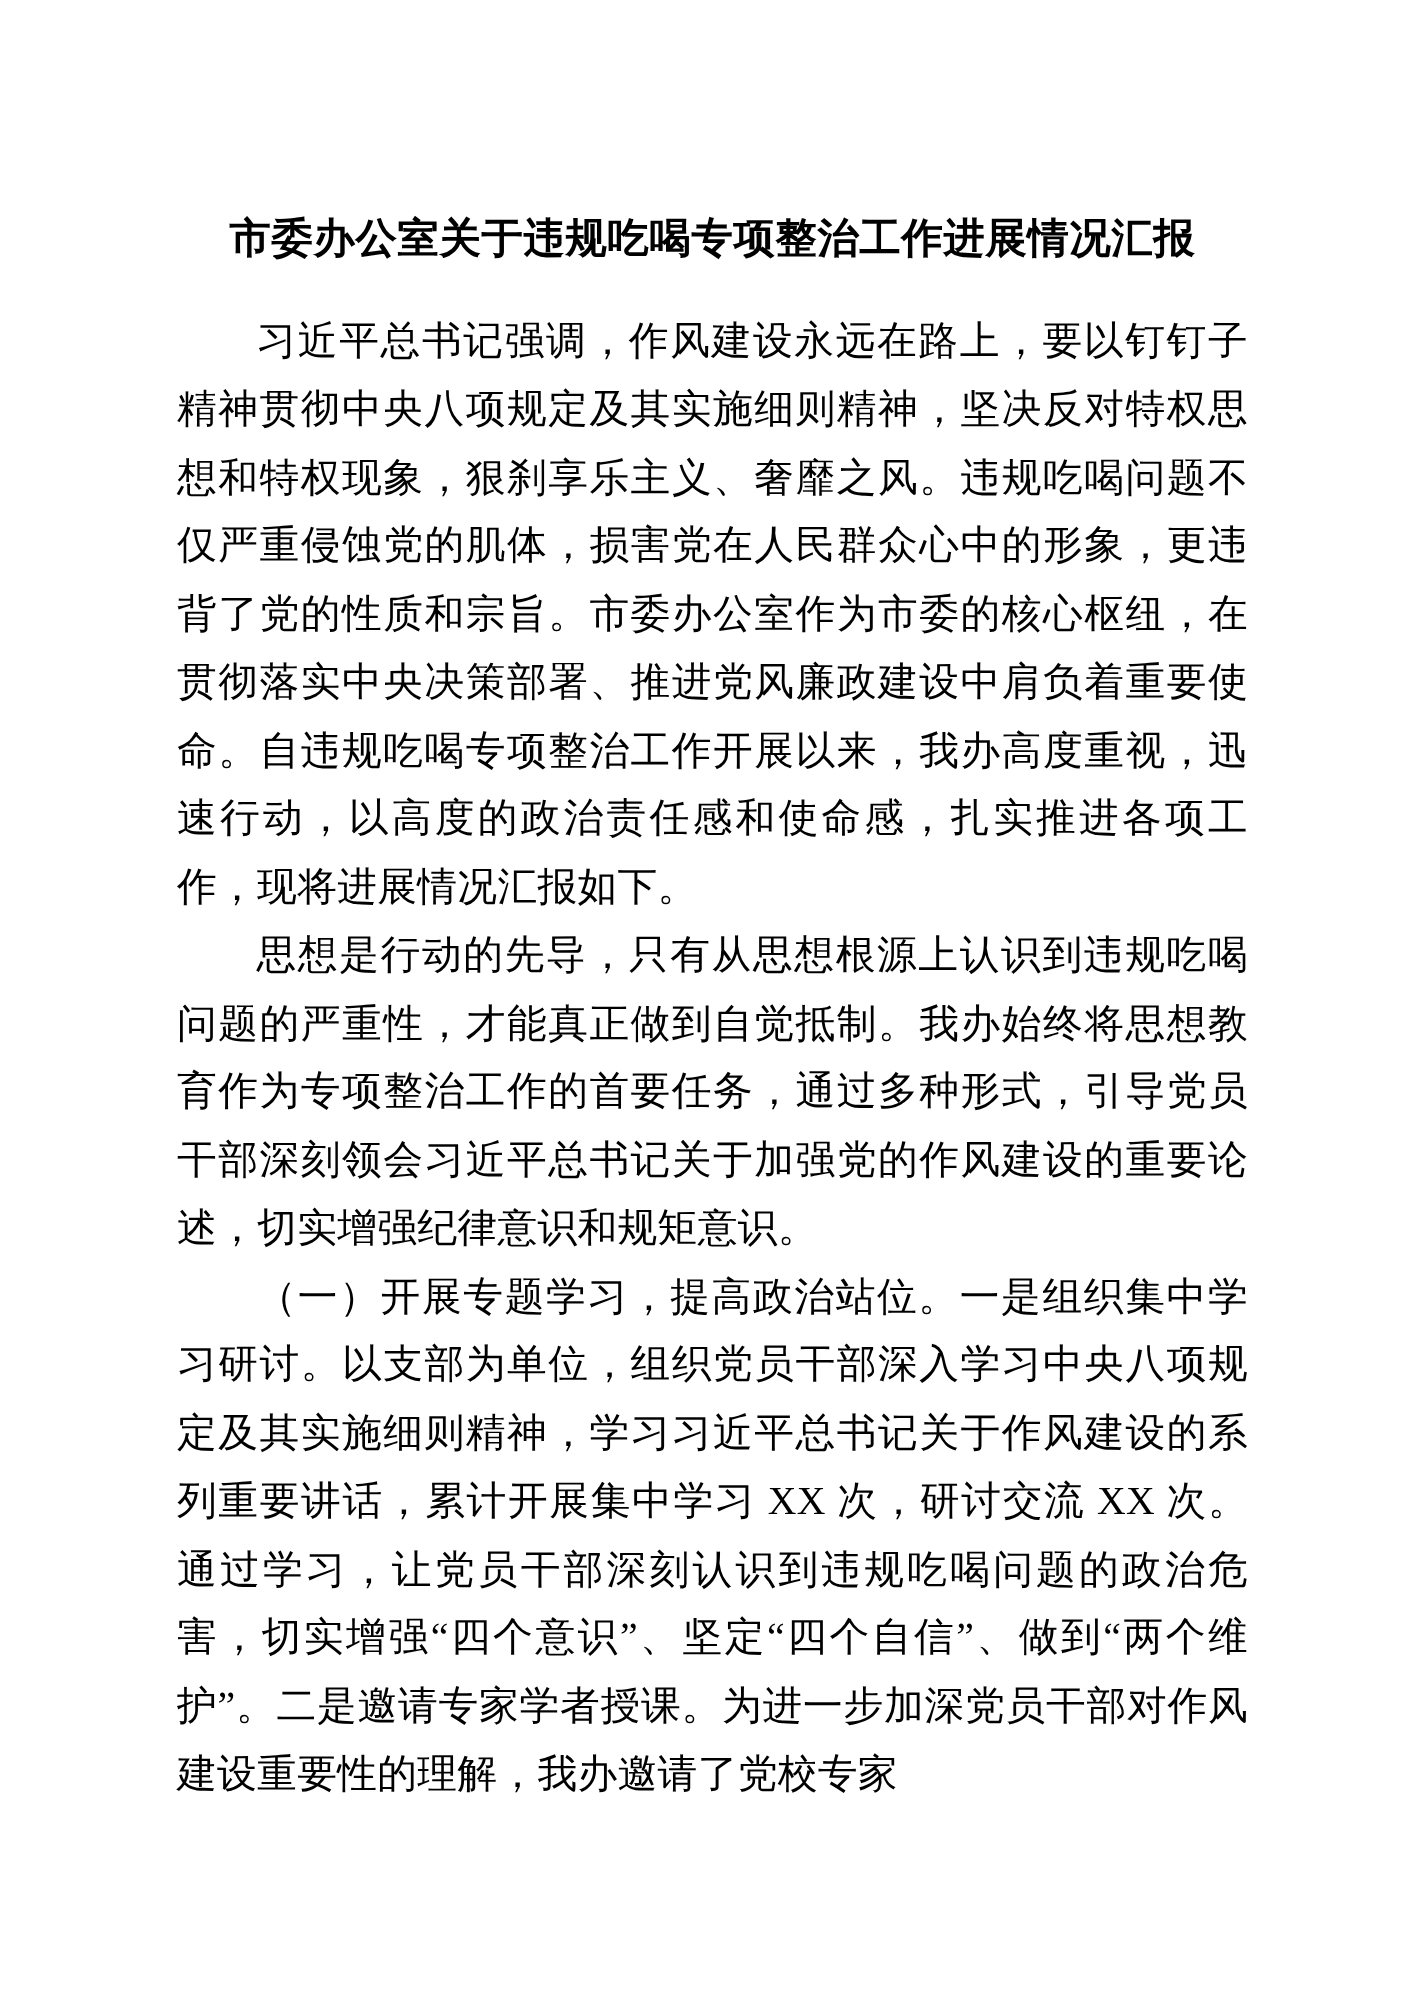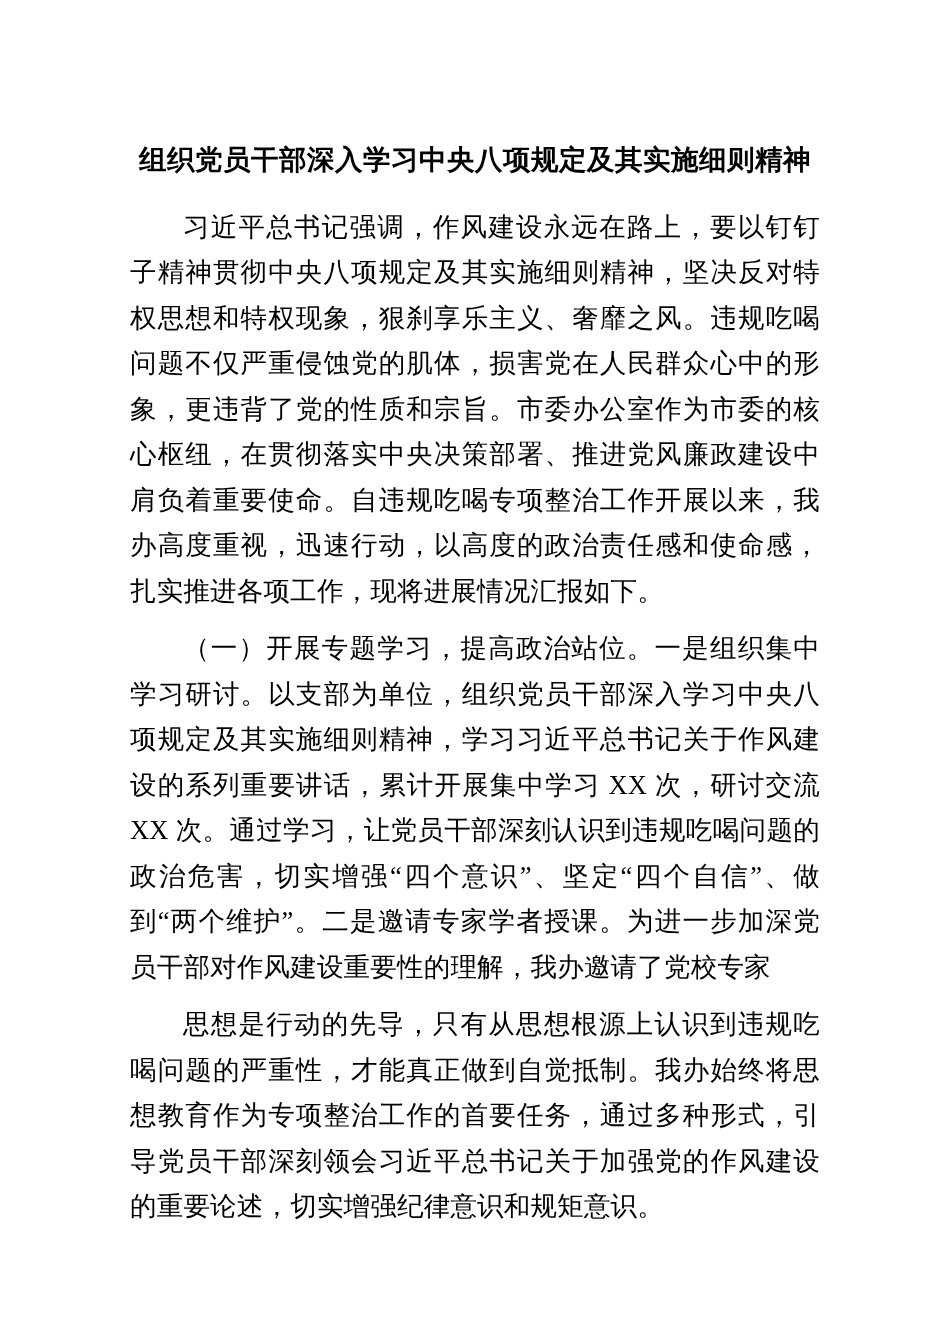--- a/index.html
+++ b/index.html
@@ -29,32 +29,32 @@
     text-align: center;
     letter-spacing: 0.5px;
     margin: 0 0 26px 0;
     white-space: nowrap;
   }
   .para {
     font-size: 26.5px;
     line-height: 45.5px;
     text-align: justify;
     text-justify: inter-ideograph;
-    margin: 12px;
+    margin: 0;
     text-indent: 2em;
     letter-spacing: 0.2px;
   }
   .para.heading-para {
     text-indent: 2em;
   }
   .para + .para {
     margin-top: 0;
   }
 </style>
 </head>
 <body>
 
 <div class="page">
-  <h1 class="doc-title">组织党员干部深入学习中央八项规定及其实施细则精神</h1>
+  <h1 class="doc-title">市委办公室关于违规吃喝专项整治工作进展情况汇报</h1>
   <p class="para">习近平总书记强调，作风建设永远在路上，要以钉钉子精神贯彻中央八项规定及其实施细则精神，坚决反对特权思想和特权现象，狠刹享乐主义、奢靡之风。违规吃喝问题不仅严重侵蚀党的肌体，损害党在人民群众心中的形象，更违背了党的性质和宗旨。市委办公室作为市委的核心枢纽，在贯彻落实中央决策部署、推进党风廉政建设中肩负着重要使命。自违规吃喝专项整治工作开展以来，我办高度重视，迅速行动，以高度的政治责任感和使命感，扎实推进各项工作，现将进展情况汇报如下。</p>
+  <p class="para">思想是行动的先导，只有从思想根源上认识到违规吃喝问题的严重性，才能真正做到自觉抵制。我办始终将思想教育作为专项整治工作的首要任务，通过多种形式，引导党员干部深刻领会习近平总书记关于加强党的作风建设的重要论述，切实增强纪律意识和规矩意识。</p>
   <p class="para">（一）开展专题学习，提高政治站位。一是组织集中学习研讨。以支部为单位，组织党员干部深入学习中央八项规定及其实施细则精神，学习习近平总书记关于作风建设的系列重要讲话，累计开展集中学习 XX 次，研讨交流 XX 次。通过学习，让党员干部深刻认识到违规吃喝问题的政治危害，切实增强“四个意识”、坚定“四个自信”、做到“两个维护”。二是邀请专家学者授课。为进一步加深党员干部对作风建设重要性的理解，我办邀请了党校专家</p>
-  <p class="para">思想是行动的先导，只有从思想根源上认识到违规吃喝问题的严重性，才能真正做到自觉抵制。我办始终将思想教育作为专项整治工作的首要任务，通过多种形式，引导党员干部深刻领会习近平总书记关于加强党的作风建设的重要论述，切实增强纪律意识和规矩意识。</p>
 </div>
 
 </body></html>

